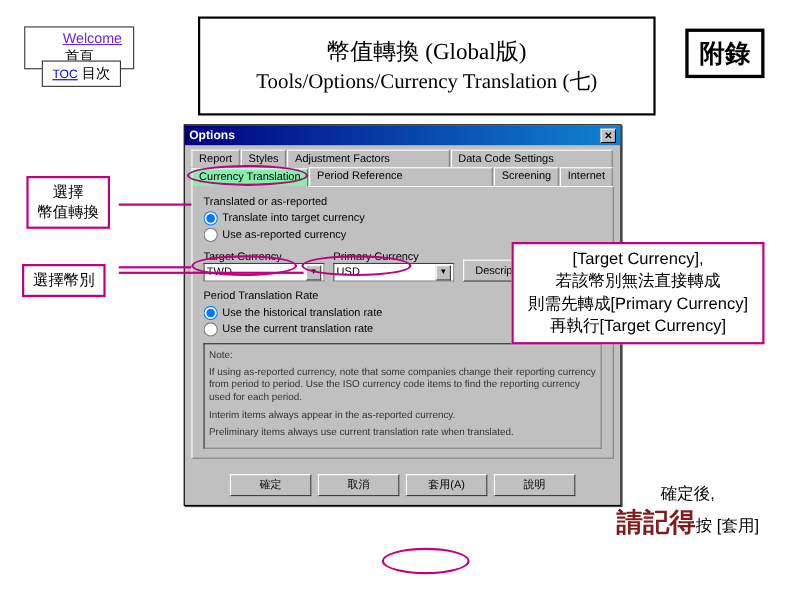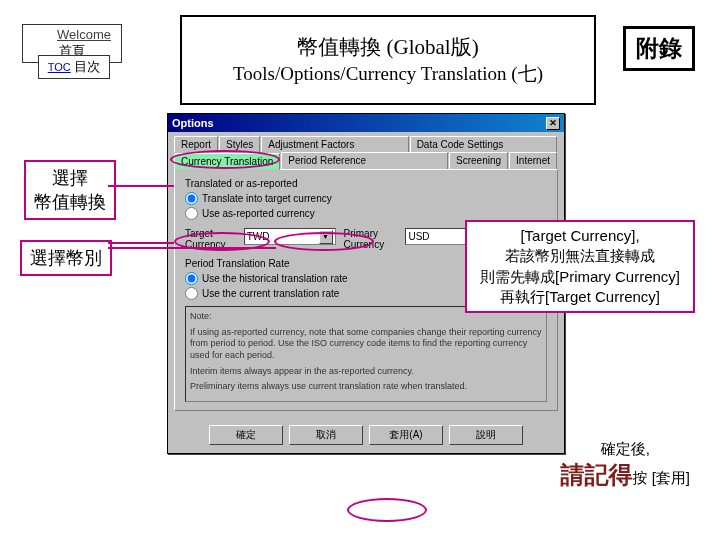--- a/index.html
+++ b/index.html
@@ -1,30 +1,30 @@
 <!DOCTYPE html>
 <html><head>
 <meta charset="utf-8">
 <style>
   * { box-sizing: border-box; margin: 0; padding: 0; }
   body { width: 720px; height: 540px; background: #fff; font-family: "Microsoft JhengHei", Arial, sans-serif; position: relative; }
   
   .nav-box { position: absolute; border: 1px solid #333; padding: 2px 4px; font-size: 13px; background: #fff; }
   .nav-welcome { left: 22px; top: 24px; width: 100px; text-align: center; }
-  .nav-welcome a { color: #404040; text-decoration: underline; margin-left: 24px; }
+  .nav-welcome a { color: #6d28d9; text-decoration: underline; margin-left: 24px; }
   .nav-toc { left: 38px; top: 55px; width: 72px; text-align: center; background: #fff; }
   .nav-toc a { color: #00c; text-decoration: underline; font-size: 11px; }
   
   .title-box { position: absolute; left: 180px; top: 15px; width: 416px; border: 2px solid #000; padding: 16px 6px; text-align: center; background: #fff; }
   .title-line1 { font-size: 21px; font-family: serif; }
   .title-line2 { font-size: 19px; font-family: "Times New Roman", serif; }
   
   .appendix-box { position: absolute; right: 25px; top: 26px; border: 3px solid #000; padding: 4px 10px; font-size: 23px; font-weight: bold; background: #fff; font-family: Liberation Serif, serif; }
   
-  .callout { position: absolute; border: 2px solid #c00080; padding: 4px 8px; font-size: 18px; text-align: center; background: #fff; z-index: 10; }
+  .callout { position: absolute; border: 2px solid #c00080; padding: 4px 8px; font-size: 14px; text-align: center; background: #fff; z-index: 10; }
   .callout-1 { left: 24px; top: 160px; }
   .callout-2 { left: 20px; top: 240px; }
   
   .note-box { position: absolute; right: 25px; top: 220px; width: 230px; border: 2px solid #c00080; padding: 4px 6px; font-size: 15px; text-align: center; background: #fff; line-height: 1.35; z-index: 10; }
   
   .confirm-box { position: absolute; right: 30px; top: 440px; font-size: 15px; text-align: center; z-index: 10; }
   .confirm-big { font-size: 24px; font-weight: bold; color: #7f1d1d; }
   
   
   .dialog { position: absolute; left: 167px; top: 113px; width: 398px; background: #c0c0c0; border: 1px solid #000; box-shadow: 1px 1px 0 #444; font-family: Tahoma, sans-serif; font-size: 11px; }
@@ -37,21 +37,21 @@
   .tab-row { display: flex; width: 100%; }
   .tab.active { background: #86efac; border-bottom: 1px solid #c0c0c0; position: relative; top: 1px; }
   
   .tab-content { margin: 0 6px 6px 6px; border: 1px solid #808080; border-top-color: #fff; border-left-color: #fff; padding: 8px 10px; background: #c0c0c0; }
   
   .section-label { font-size: 10px; margin-bottom: 3px; }
   .radio-row { display: flex; align-items: center; font-size: 10px; margin: 2px 0; }
   .radio-row input { margin-right: 4px; }
   
   .currency-row { display: flex; gap: 8px; margin: 8px 0; align-items: flex-end; }
-  .currency-col { display: flex; flex-direction: row; font-size: 10px; }
+  .currency-col { display: flex; flex-direction: column; font-size: 10px; }
   .dropdown { display: flex; align-items: center; background: #fff; border: 1px solid #808080; border-top-color: #404040; border-left-color: #404040; height: 17px; width: 110px; padding: 0 2px; font-size: 10px; justify-content: space-between; }
   .dropdown-btn { width: 14px; height: 14px; background: #c0c0c0; border: 1px solid #fff; border-right-color: #404040; border-bottom-color: #404040; display: flex; align-items: center; justify-content: center; font-size: 7px; cursor: pointer; }
   
   .win-btn { background: #c0c0c0; border: 1px solid #fff; border-right-color: #404040; border-bottom-color: #404040; padding: 2px 10px; font-size: 10px; cursor: pointer; height: 20px; }
   
   .note-section { border: 1px inset #808080; padding: 4px; font-size: 9px; line-height: 1.3; margin-top: 6px; color: #333; }
   .note-section .nt { margin-bottom: 4px; }
   
   .dialog-buttons { display: flex; justify-content: center; gap: 6px; padding: 8px; }
   .dialog-buttons .win-btn { width: 74px; text-align: center; }

